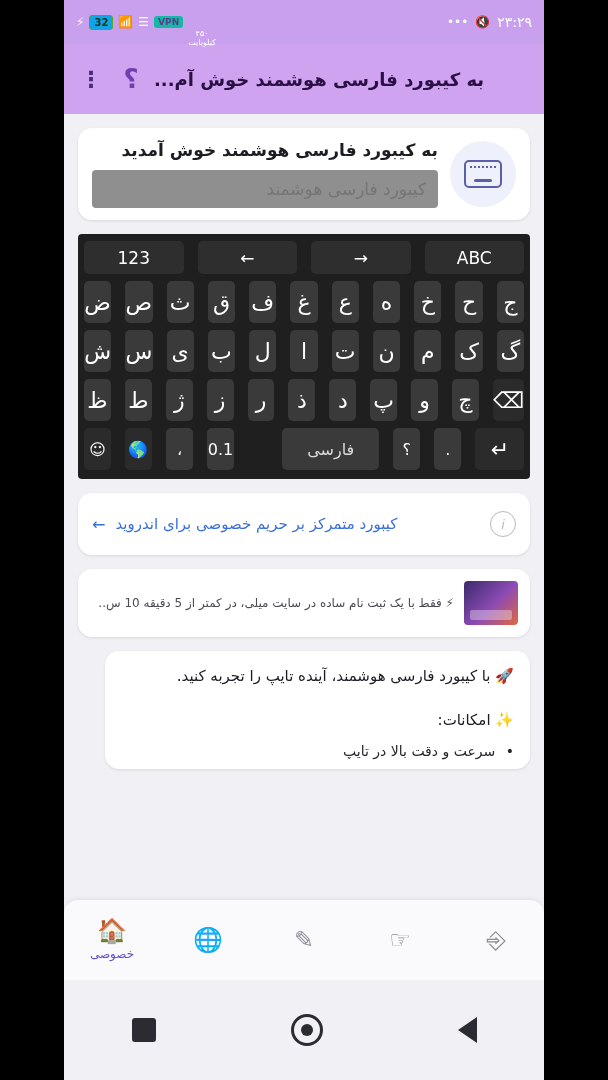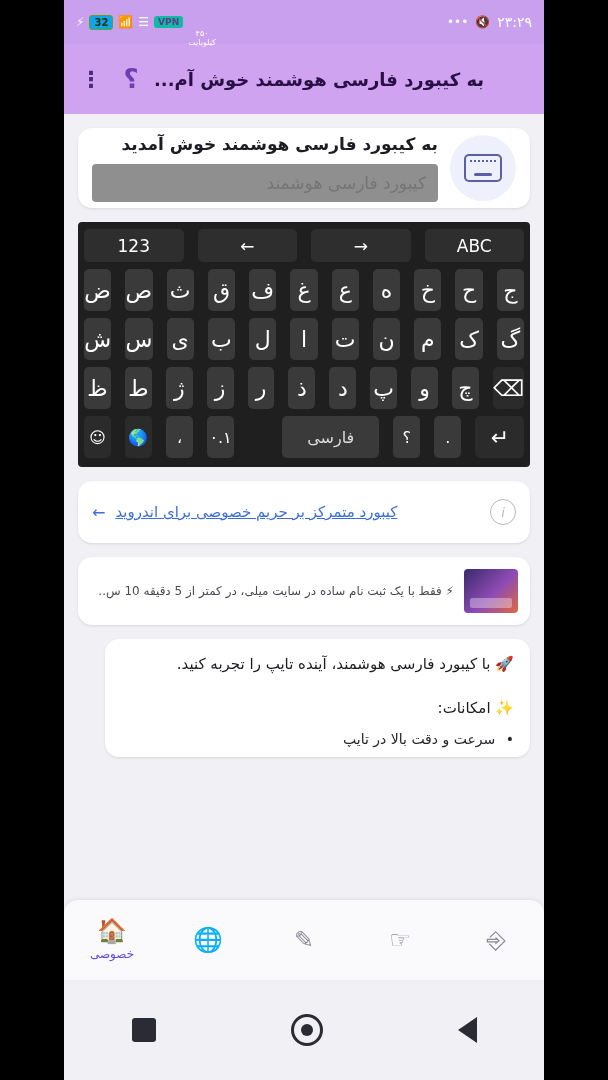--- a/index.html
+++ b/index.html
@@ -100,21 +100,21 @@
     margin: 14px 14px 0 14px;
     box-shadow: 0 1px 3px rgba(0,0,0,0.10);
     box-sizing: border-box;
   }
 
   
   .welcome {
     display: flex;
     align-items: center;
     gap: 12px;
-    padding: 6px 14px;
+    padding: 12px 14px;
   }
   .welcome-ico {
     width: 66px; height: 66px;
     border-radius: 50%;
     background: #eef0fb;
     display: flex; align-items: center; justify-content: center;
     flex: 0 0 auto;
   }
   .kb-glyph {
     width: 34px; height: 24px;
@@ -178,21 +178,21 @@
   .key.wide { flex: 1.8 1 0; }
 
   
   .linkrow {
     display: flex;
     align-items: center;
     gap: 10px;
     padding: 18px 14px;
     justify-content: flex-end;
   }
-  .link-text { color: #3b6fd8; font-size: 15px; text-decoration: underline; }
+  .link-text { color: #3b6fd8; font-size: 15px; }
   .info-circle {
     width: 24px; height: 24px; border-radius: 50%;
     border: 1.5px solid #b7b7c2; color: #b7b7c2;
     display: flex; align-items: center; justify-content: center;
     font-size: 13px; font-style: italic;
   }
   .arrow-l { color: #3b6fd8; font-size: 16px; }
 
   
   .promo {
@@ -352,21 +352,21 @@
         <div class="key">پ</div>
         <div class="key">و</div>
         <div class="key">چ</div>
         <div class="key fn">⌫</div>
       </div>
 
       <div class="kbd-row">
         <div class="key fn small">☺</div>
         <div class="key fn small">🌎</div>
         <div class="key small">،</div>
-        <div class="key small">٠.١</div>
+        <div class="key small">0.1</div>
         <div class="key space">فارسی</div>
         <div class="key small">؟</div>
         <div class="key small">.</div>
         <div class="key fn wide">↵</div>
       </div>
 
     </div>
 
     <div class="card">
       <div class="linkrow">

